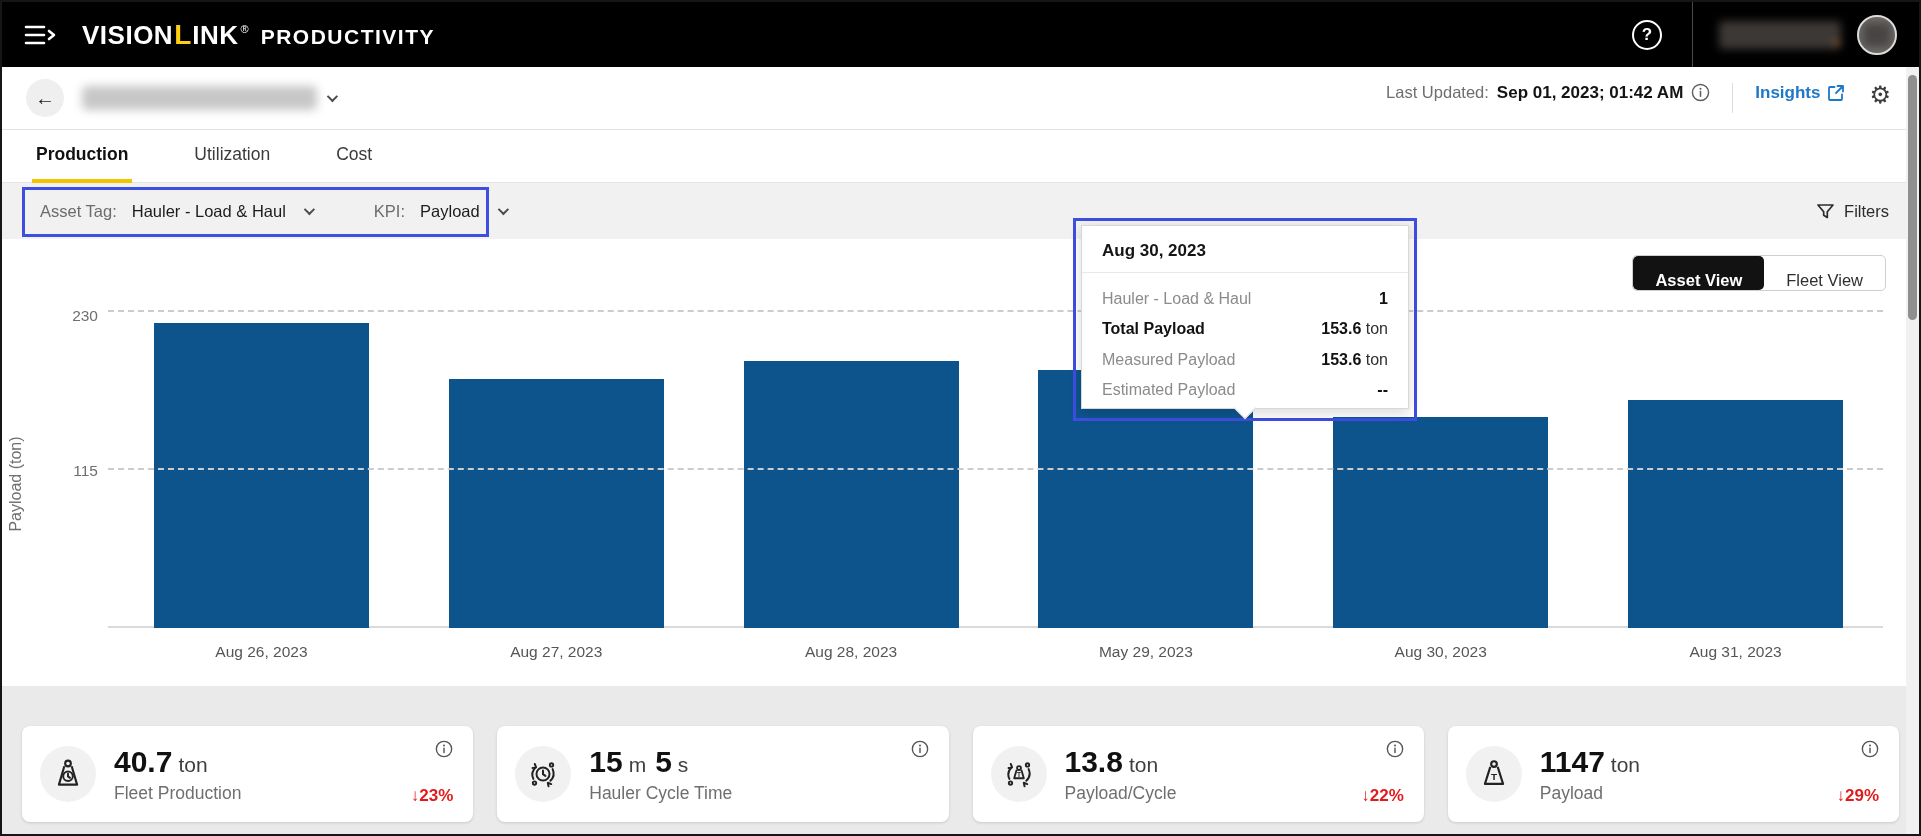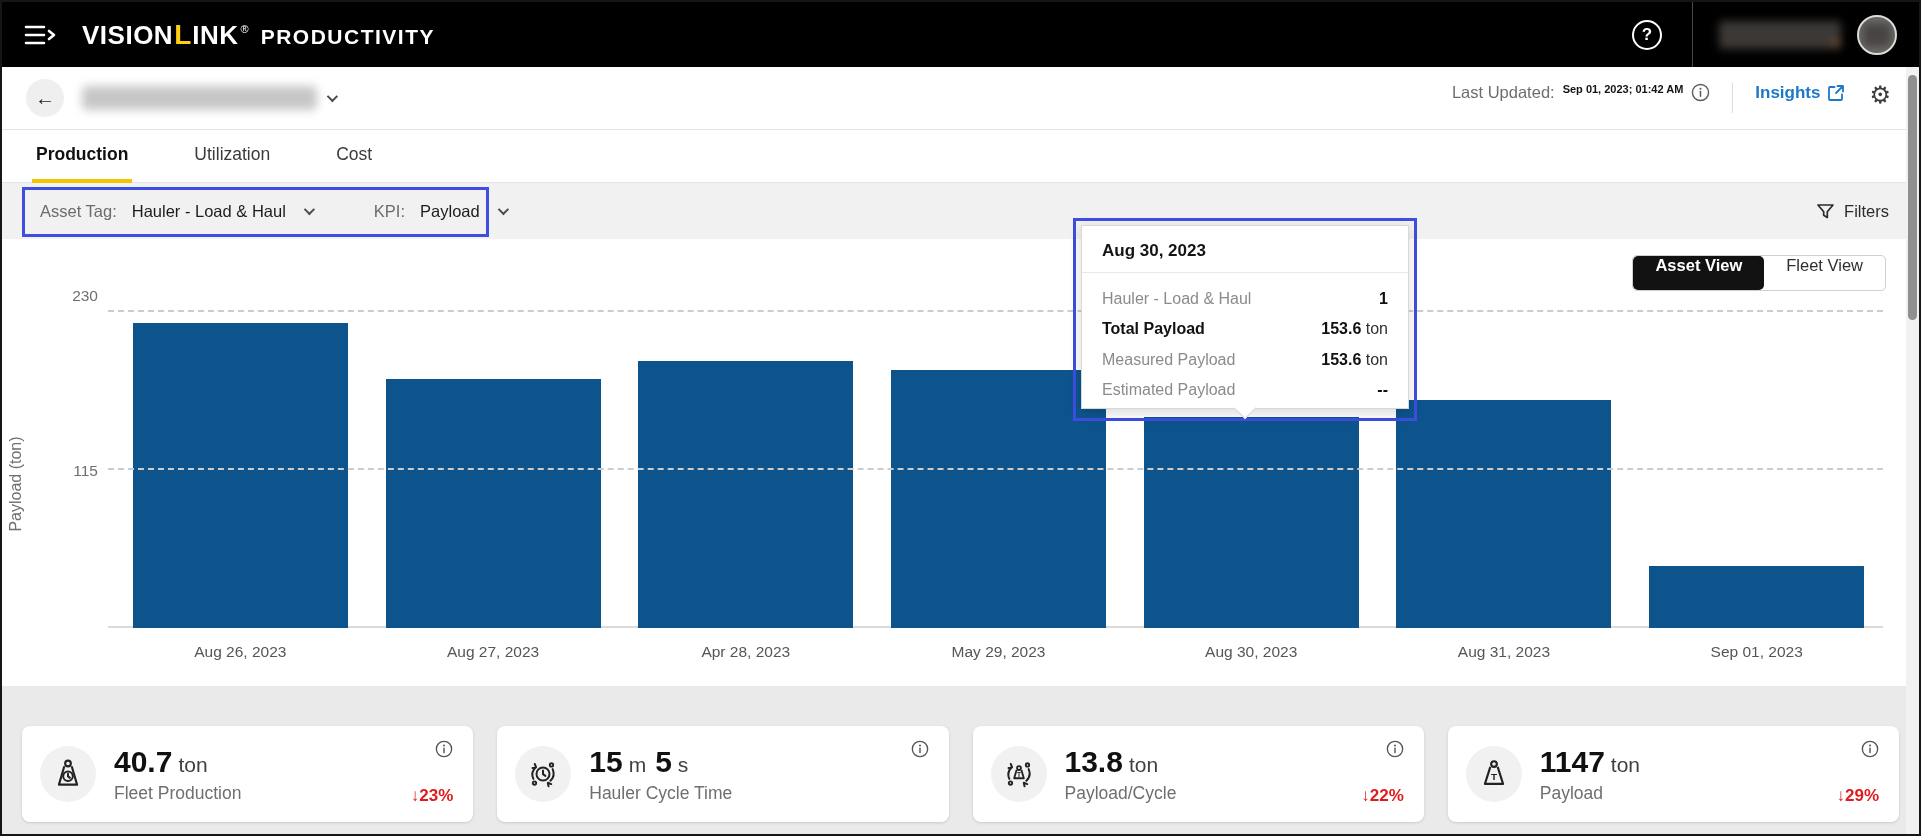--- a/index.html
+++ b/index.html
@@ -24,21 +24,21 @@
   .avatar { width:40px; height:40px; border-radius:50%; background:#6e6c69; border:2px solid #dcdcdc; margin-left:16px; overflow:hidden; position:relative; cursor:pointer; }
   .avatar .blur { position:absolute; inset:6px 4px; background:#474443; filter:blur(4px); border-radius:4px; }
 
   
   .subheader { height:63px; background:#fff; border-bottom:1px solid #e2e2e2; display:flex; align-items:center; padding:0 28px 0 24px; }
   .back-btn { width:38px; height:38px; border-radius:50%; background:#efefef; display:flex; align-items:center; justify-content:center; font-size:20px; font-weight:bold; color:#1c1c1c; cursor:pointer; }
   .title-redacted { width:235px; height:24px; background:#c7c7c7; border-radius:5px; filter:blur(5px); margin-left:18px; }
   .chev { display:inline-block; width:8px; height:8px; border-right:2px solid #4c4c4c; border-bottom:2px solid #4c4c4c; transform:rotate(45deg) translateY(-2px); margin-left:10px; }
   .sub-right { margin-left:auto; display:flex; align-items:flex-start; }
   .lu-label { color:#6e6e6e; font-size:16.5px; }
-  .lu-value { color:#141414; font-size:11px; font-weight:bold; margin-left:8px; }
+  .lu-value { color:#141414; font-size:17px; font-weight:bold; margin-left:8px; }
   .info-ic { margin-left:8px; display:inline-flex; }
   .sub-divider { width:1px; height:30px; background:#dcdcdc; margin:0 22px; }
   .insights { color:#1e78c8; font-size:17px; font-weight:bold; cursor:pointer; display:flex; align-items:center; }
   .insights svg { margin-left:7px; }
   .gear-btn { margin-left:24px; font-size:24px; color:#3d3d3d; cursor:pointer; line-height:1; }
 
   
   .tabs { height:53px; display:flex; gap:58px; padding-left:30px; border-bottom:1px solid #e4e4e4; background:#fff; }
   .tab { display:flex; align-items:center; font-size:17.5px; color:#3b3b3b; cursor:pointer; border-bottom:4px solid transparent; margin-bottom:-1px; padding:0 4px; }
   .tab.active { font-weight:bold; color:#111; border-bottom-color:#f2c500; }
@@ -55,21 +55,21 @@
   .filters-btn { margin-left:auto; display:flex; align-items:center; color:#2b2b2b; cursor:pointer; }
   .filters-btn svg { margin-right:9px; }
 
   
   .ann-box-filter { position:absolute; left:20px; top:185px; width:467px; height:50px; border:3px solid #3d4ee0; z-index:20; pointer-events:none; }
   .ann-box-tooltip { position:absolute; left:1071px; top:216px; width:344px; height:203px; border:3px solid #3d4ee0; z-index:40; }
 
   
   .chart-panel { height:447px; background:#fff; position:relative; }
   .view-toggle { position:absolute; top:16px; right:33px; display:flex; border:1px solid #cfcfcf; border-radius:5px; background:#fff; overflow:hidden; height:36px; z-index:10; }
-  .vt-opt { display:flex; align-items:flex-start; justify-content:center; padding:0 22px; font-size:16.5px; color:#2e2e2e; cursor:pointer; }
+  .vt-opt { display:flex; align-items:flex-end; justify-content:center; padding:0 22px; font-size:16.5px; color:#2e2e2e; cursor:pointer; }
   .vt-opt.active { background:#121212; color:#fff; font-weight:bold; border-radius:5px; }
   .y-axis-title { position:absolute; left:14px; top:245px; transform:translate(-50%,-50%) rotate(-90deg); white-space:nowrap; color:#6f6f6f; font-size:16px; }
   .plot { position:absolute; left:112px; right:36px; top:0; height:389px; display:flex; align-items:flex-end; justify-content:space-evenly; }
   .baseline { position:absolute; left:-6px; right:0; bottom:0; border-top:2px solid #dadada; }
   .gridline { position:absolute; left:-6px; right:0; border-top:2px dashed #cccccc; }
   .y-tick { position:absolute; left:-62px; width:46px; text-align:right; color:#6f6f6f; font-size:15.5px; }
   .bar-col { flex:1; height:100%; display:flex; align-items:flex-end; justify-content:center; position:relative; }
   .bar { width:215px; }
   .x-label { position:absolute; top:calc(100% + 15px); width:100%; text-align:center; color:#565656; font-size:15.5px; }
 
@@ -210,42 +210,38 @@
     <div class="bar-col">
           <div class="bar" style="height: 305px; background: rgb(13, 84, 140);"></div>
           <div class="x-label">Aug 26, 2023</div>
         </div>
         <div class="bar-col">
           <div class="bar" style="height: 249px; background: rgb(13, 84, 140);"></div>
           <div class="x-label">Aug 27, 2023</div>
         </div>
         <div class="bar-col">
           <div class="bar" style="height: 267px; background: rgb(13, 84, 140);"></div>
-          <div class="x-label">Apr 28, 2023</div>
+          <div class="x-label">Aug 28, 2023</div>
         </div>
         <div class="bar-col">
           <div class="bar" style="height: 258px; background: rgb(13, 84, 140);"></div>
           <div class="x-label">May 29, 2023</div>
         </div>
         <div class="bar-col">
           <div class="bar" style="height: 211px; background: rgb(13, 84, 140);"></div>
           <div class="x-label">Aug 30, 2023</div>
         </div>
         <div class="bar-col">
           <div class="bar" style="height: 228px; background: rgb(13, 84, 140);"></div>
           <div class="x-label">Aug 31, 2023</div>
-        </div>
-        <div class="bar-col">
-          <div class="bar" style="height: 62px; background: rgb(13, 84, 140);"></div>
-          <div class="x-label">Sep 01, 2023</div>
         </div>
         <div class="gridline" style="bottom: 158px;"></div>
         <div class="y-tick" style="bottom: 148px;">115</div>
         <div class="gridline" style="bottom: 316px;"></div>
-        <div class="y-tick" style="bottom: 323px;">230</div>
+        <div class="y-tick" style="bottom: 303px;">230</div>
       </div>
   </div>
 
   <div class="ann-box-tooltip">
     <div class="tooltip">
       <div class="tt-title">Aug 30, 2023</div>
       <div class="tt-body">
         <div class="tt-row">
           <span class="tt-label">Hauler - Load &amp; Haul</span>
           <span class="tt-val"><span>1</span><span class="tt-unit"></span></span>

